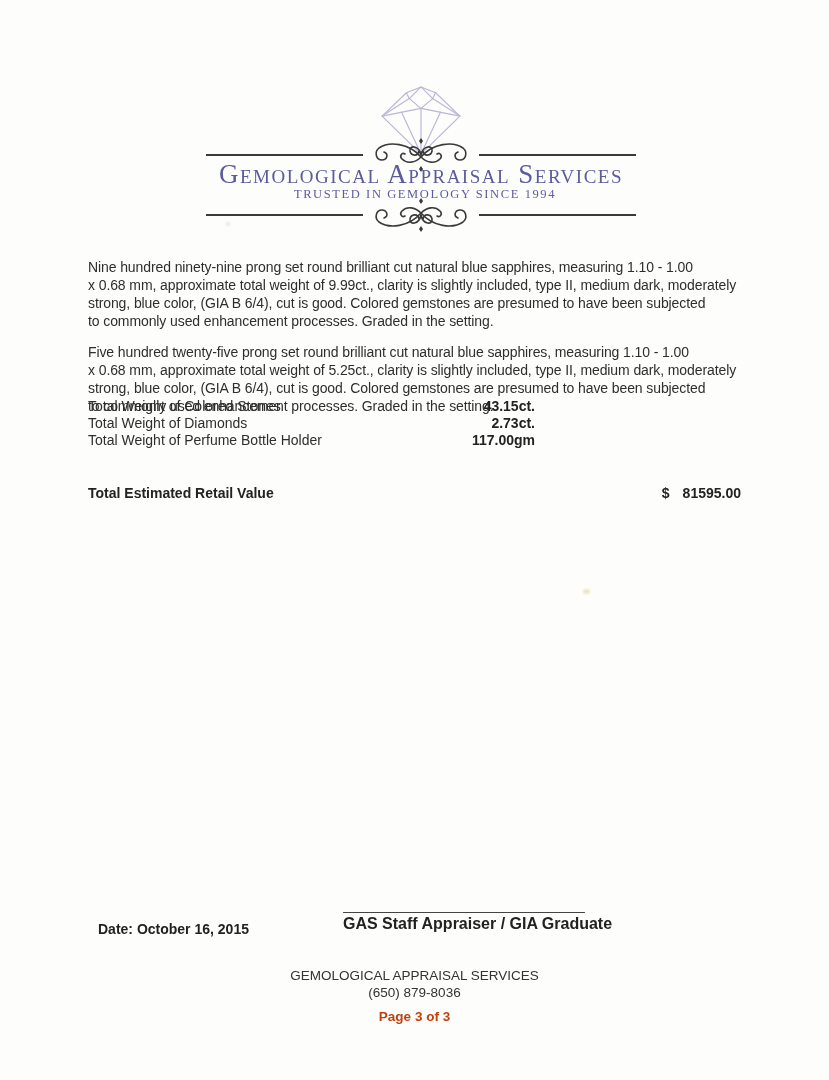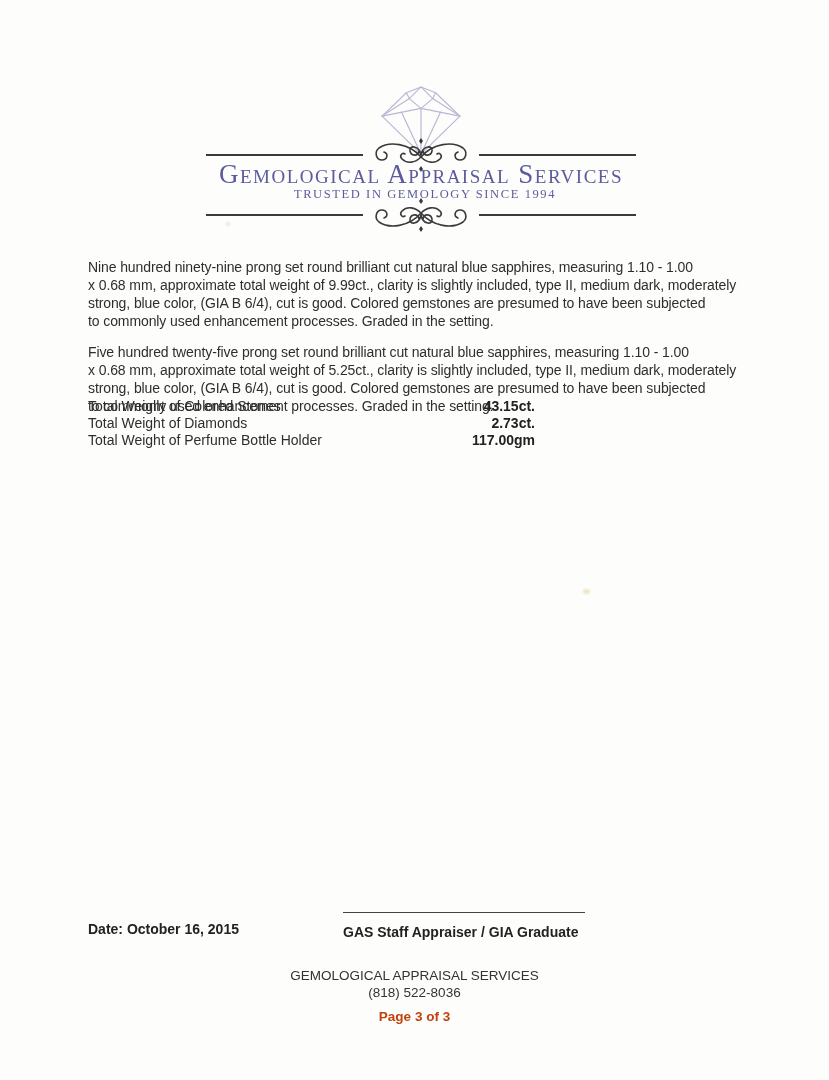--- a/index.html
+++ b/index.html
@@ -54,24 +54,24 @@
   .wrow{display:flex;line-height:17px;font-size:14px;}
   .wlabel{flex:1;}
   .wvalue{width:120px;text-align:right;font-weight:bold;color:#222;}
   .total-row{
     position:absolute;left:88px;top:484px;width:653px;
     display:flex;justify-content:space-between;
     font-size:14px;font-weight:bold;color:#222;line-height:18px;
   }
   .total-value{display:flex;gap:13px;}
   
-  .date-line{position:absolute;left:88px;top:921px;font-size:14px;font-weight:bold;color:#222;}
+  .date-line{position:absolute;left:98px;top:921px;font-size:14px;font-weight:bold;color:#222;}
   .sig-block{position:absolute;left:343px;top:912px;width:242px;}
   .sig-rule{height:0;border-top:1.6px solid #444;}
-  .sig-label{margin-top:11px;font-size:14px;font-weight:bold;color:#222;white-space:nowrap;}
+  .sig-label{margin-top:2px;font-size:16px;font-weight:bold;color:#222;white-space:nowrap;}
   
   .footer{
     position:absolute;left:0;top:967px;width:829px;
     text-align:center;font-size:13.5px;line-height:17px;color:#333;
   }
   .page-indicator{margin-top:7px;font-weight:bold;color:#c2410c;}
   
   .speck{position:absolute;border-radius:50%;}
   .speck-1{left:583px;top:589px;width:7px;height:5px;background:rgba(214,199,120,.45);filter:blur(1px);}
   .speck-2{left:226px;top:222px;width:4px;height:4px;background:rgba(190,190,185,.35);filter:blur(1px);}
@@ -149,28 +149,35 @@
     <div class="wrow">
       <span class="wlabel">Total Weight of Diamonds</span>
       <span class="wvalue">2.73ct.</span>
     </div>
     <div class="wrow">
       <span class="wlabel">Total Weight of Perfume Bottle Holder</span>
       <span class="wvalue">117.00gm</span>
     </div>
   </div>
 
+  <div class="total-row">
+    <span>Total Estimated Retail Value</span>
+    <span class="total-value">
+      <span>$</span>
+      <span>81595.00</span>
+    </span>
+  </div>
 
   <div class="date-line">Date: October 16, 2015</div>
   <div class="sig-block">
     <div class="sig-rule"></div>
     <div class="sig-label">GAS Staff Appraiser / GIA Graduate</div>
   </div>
 
   <div class="footer">
     <div>GEMOLOGICAL APPRAISAL SERVICES</div>
-    <div>(818) 522-8036</div>
+    <div>(650) 879-8036</div>
     <div class="page-indicator">Page 3 of 3</div>
   </div>
 
   <div class="speck speck-1"></div>
   <div class="speck speck-2"></div>
 </div>
 
 </body></html>

